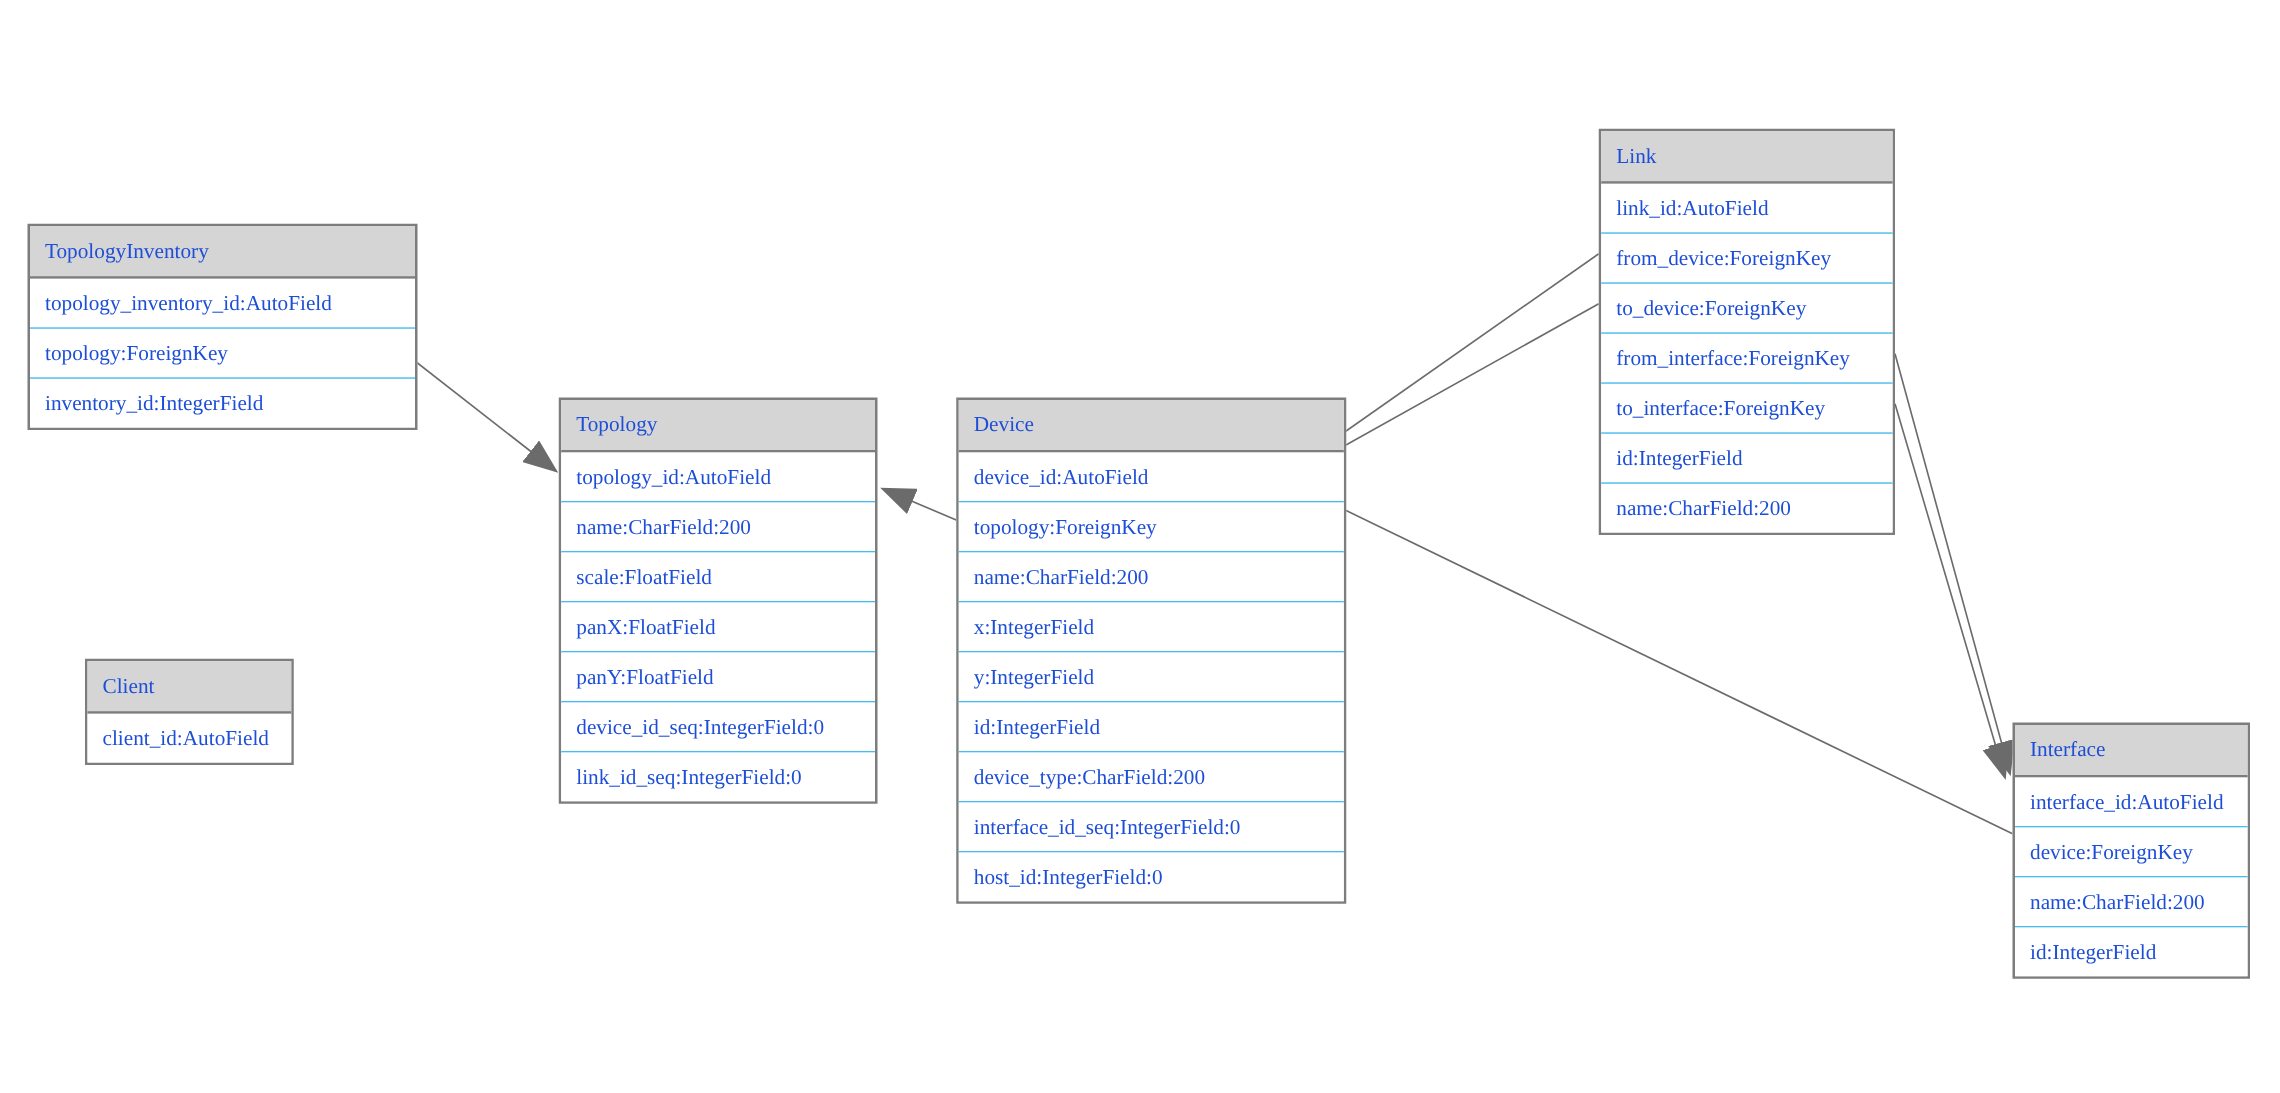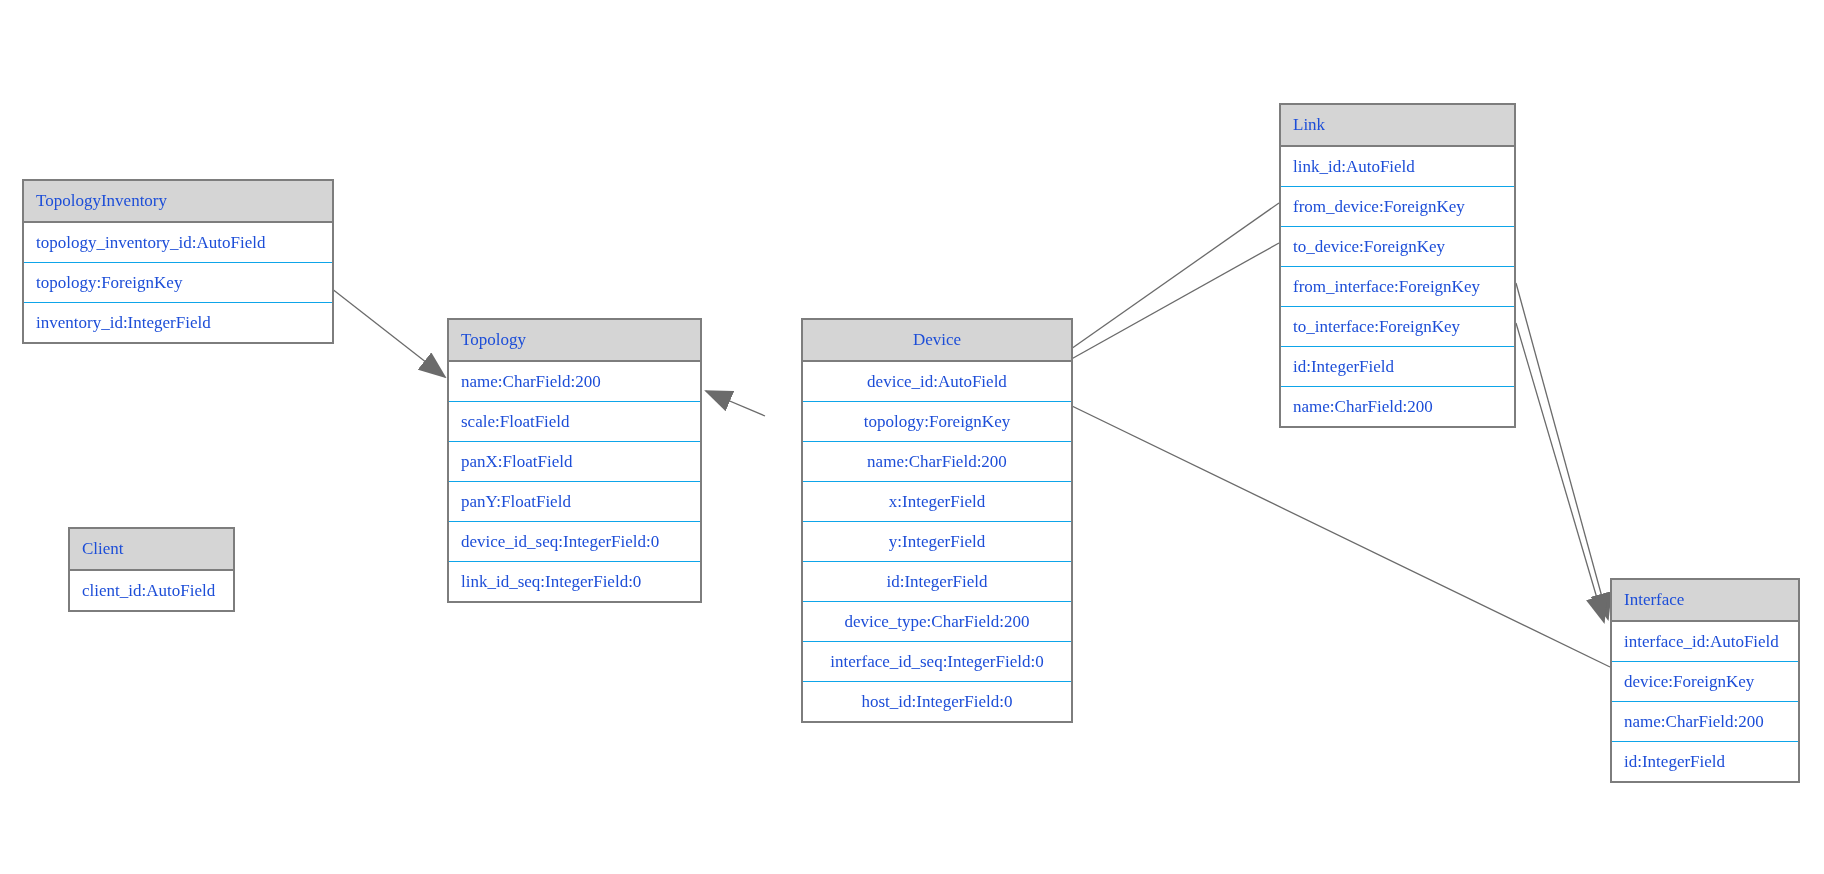--- a/index.html
+++ b/index.html
@@ -82,34 +82,35 @@
 
   <div class="entity" style="left:22px; top:179px; width:312px;">
     <div class="thead">TopologyInventory</div>
     <div class="trow">topology_inventory_id:AutoField</div>
     <div class="trow">topology:ForeignKey</div>
     <div class="trow">inventory_id:IntegerField</div>
   </div>
 
   <div class="entity" style="left:447px; top:318px; width:255px;">
     <div class="thead">Topology</div>
+    <div class="trow">topology_id:AutoField</div>
     <div class="trow">name:CharField:200</div>
     <div class="trow">scale:FloatField</div>
     <div class="trow">panX:FloatField</div>
     <div class="trow">panY:FloatField</div>
     <div class="trow">device_id_seq:IntegerField:0</div>
     <div class="trow">link_id_seq:IntegerField:0</div>
   </div>
 
   <div class="entity" style="left:68px; top:527px; width:167px;">
     <div class="thead">Client</div>
     <div class="trow">client_id:AutoField</div>
   </div>
 
-  <div class="entity" style="left:801px; top:318px; width:272px;text-align:center;">
+  <div class="entity" style="left:765px; top:318px; width:312px;">
     <div class="thead">Device</div>
     <div class="trow">device_id:AutoField</div>
     <div class="trow">topology:ForeignKey</div>
     <div class="trow">name:CharField:200</div>
     <div class="trow">x:IntegerField</div>
     <div class="trow">y:IntegerField</div>
     <div class="trow">id:IntegerField</div>
     <div class="trow">device_type:CharField:200</div>
     <div class="trow">interface_id_seq:IntegerField:0</div>
     <div class="trow">host_id:IntegerField:0</div>

